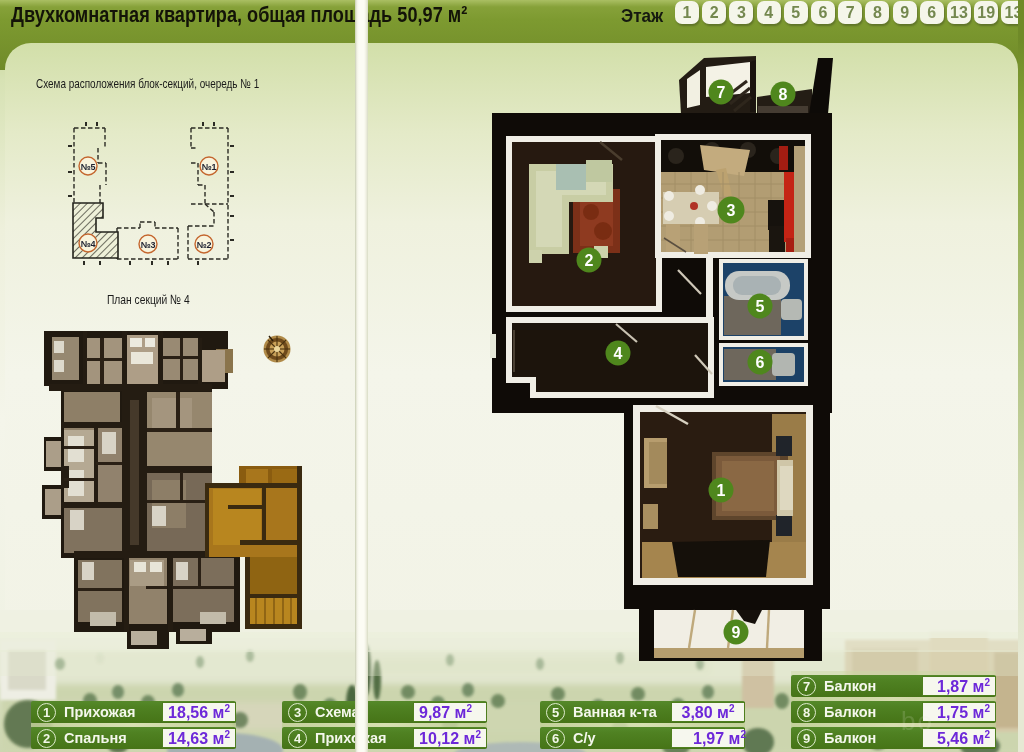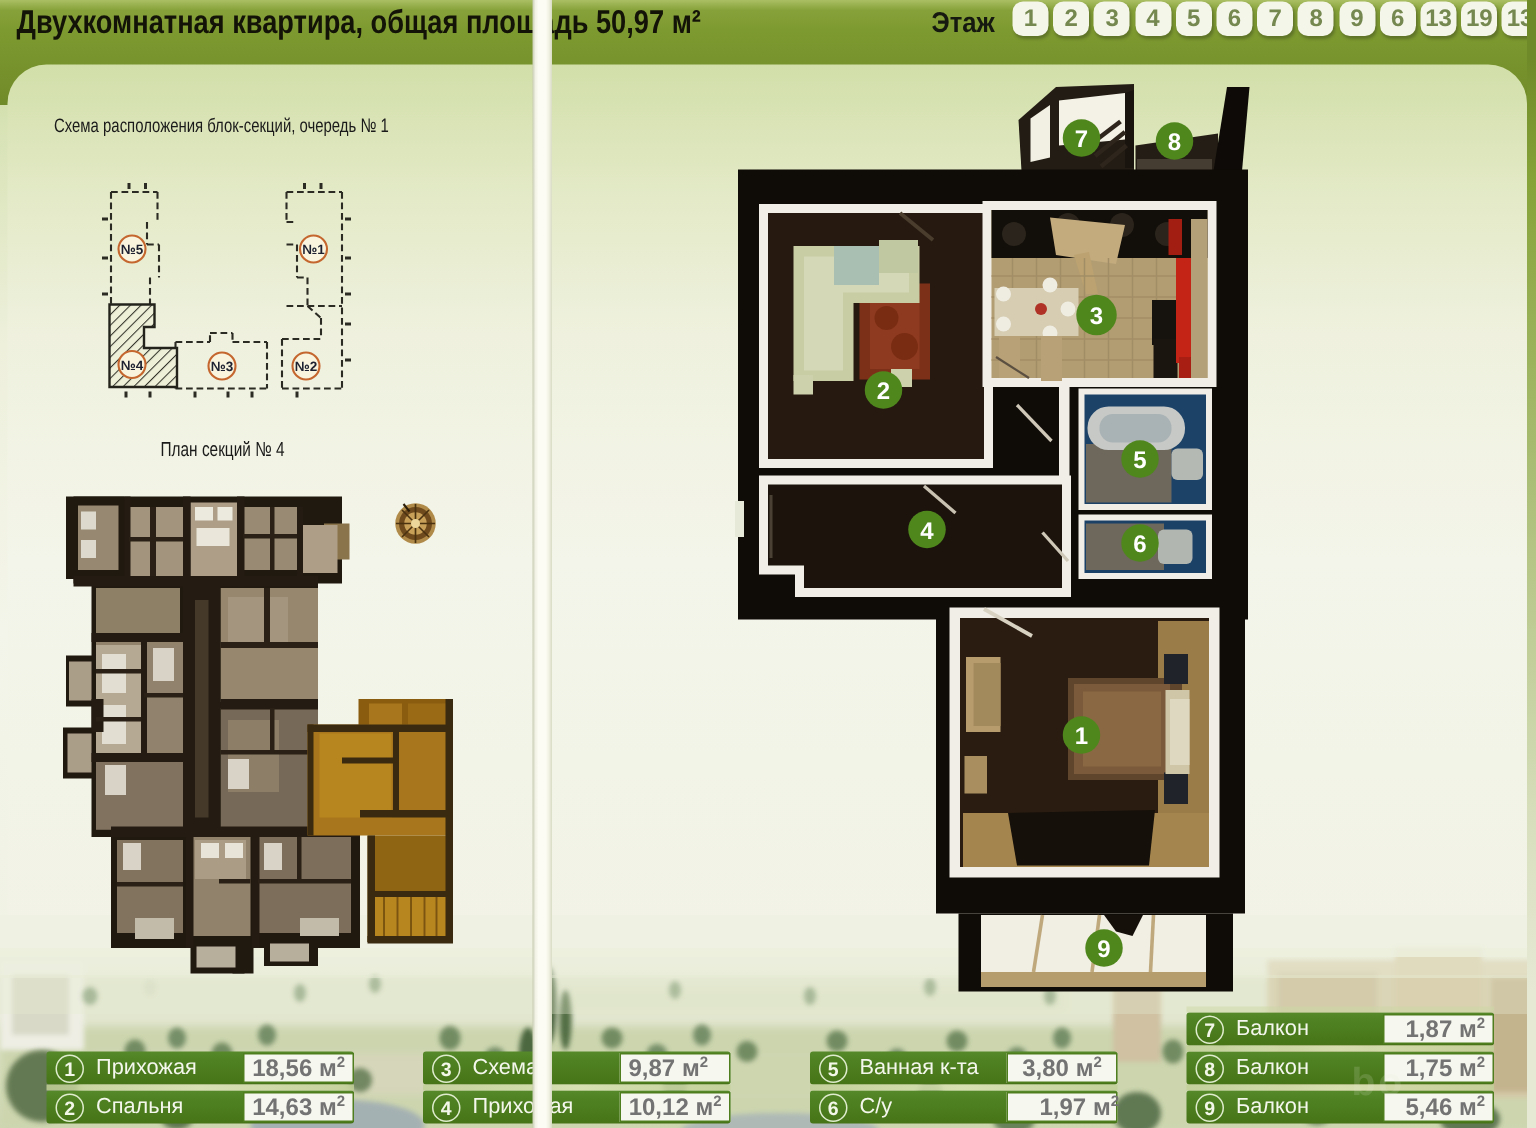--- a/index.html
+++ b/index.html
@@ -21,22 +21,22 @@
   .fold{left:355px;top:0;width:13px;height:752px;
         background:linear-gradient(90deg,#c8cdb2 0,#f2f2e6 2px,#fcfcf4 4px,#fcfcf4 9px,#f0f0e2 11px,#d8dcc4 13px);}
   .redge{left:1018px;top:0;width:6px;height:752px;
         background:linear-gradient(180deg,#6f8a28 40px,#86a339 120px,#a7bb70 300px,#d9e0c0 560px,#e6e9d4 660px);}
   .trow{height:22px;}
   .tgreen{position:absolute;left:0;top:0;height:22px;border-radius:2px;
         background:linear-gradient(180deg,#55892a 0,#4f8122 6px,#467417 22px);}
   .twhite{position:absolute;top:1px;height:18px;background:#f6f7ee;border:1px solid #4e7e1e;}
   .tnum{position:absolute;left:6px;top:2px;width:17px;height:17px;border:1.5px solid #dfeccd;border-radius:50%;
         color:#f2f7e8;font-size:13px;font-weight:bold;text-align:center;line-height:17px;}
-  .tname{position:absolute;left:33px;top:3px;font-size:14.5px;font-weight:normal;color:#f4f7ec;white-space:nowrap;}
-  .tarea{position:absolute;top:2px;font-size:16px;font-weight:bold;color:#737373;white-space:nowrap;}
+  .tname{position:absolute;left:33px;top:3px;font-size:14.5px;font-weight:bold;color:#f4f7ec;white-space:nowrap;}
+  .tarea{position:absolute;top:2px;font-size:16px;font-weight:bold;color:#6d28d9;white-space:nowrap;}
   sup.m2{font-size:10px;vertical-align:6px;font-weight:bold;}
 </style></head>
 <body>
 
 <div class="abs band"></div>
 <div class="abs panel panelL"></div>
 <div class="abs panel panelR"></div>
 
 <svg class="abs" style="left:0;top:610px;" width="1024" height="142" viewBox="0 610 1024 142">
  <defs>
@@ -517,17 +517,17 @@
       <div class="tnum">9</div>
       <div class="tname">Балкон</div>
       <div class="tarea" style="left:137px;width:62px;text-align:right">5,46 м<sup class="m2">2</sup></div>
     </div>
     <div class="abs" style="left:31px;top:723px;width:205px;height:4px;background:linear-gradient(90deg,#c2d098,#d8e2b2,#c2d098);opacity:.85"></div>
     <div class="abs" style="left:282px;top:723px;width:205px;height:4px;background:linear-gradient(90deg,#c2d098,#d8e2b2,#c2d098);opacity:.85"></div>
     <div class="abs" style="left:540px;top:723px;width:205px;height:4px;background:linear-gradient(90deg,#c2d098,#d8e2b2,#c2d098);opacity:.85"></div>
     <div class="abs" style="left:791px;top:697px;width:205px;height:4px;background:linear-gradient(90deg,#c2d098,#d8e2b2,#c2d098);opacity:.85"></div>
     <div class="abs" style="left:791px;top:723px;width:205px;height:4px;background:linear-gradient(90deg,#c2d098,#d8e2b2,#c2d098);opacity:.85"></div>
     <div class="abs" style="left:791px;top:671px;width:205px;height:4px;background:#ccd7a4;opacity:.5"></div>
-    <div class="abs" style="left:901px;top:706px;font-size:26px;color:#e8ecd8;opacity:.16;font-weight:bold;letter-spacing:2px">bo</div>
+    <div class="abs" style="left:901px;top:706px;font-size:26px;color:#e8ecd8;opacity:.16;font-weight:normal;letter-spacing:2px">bo</div>
   </div>
 
 <div class="abs fold"></div>
 <div class="abs redge"></div>
 
 </body></html>

